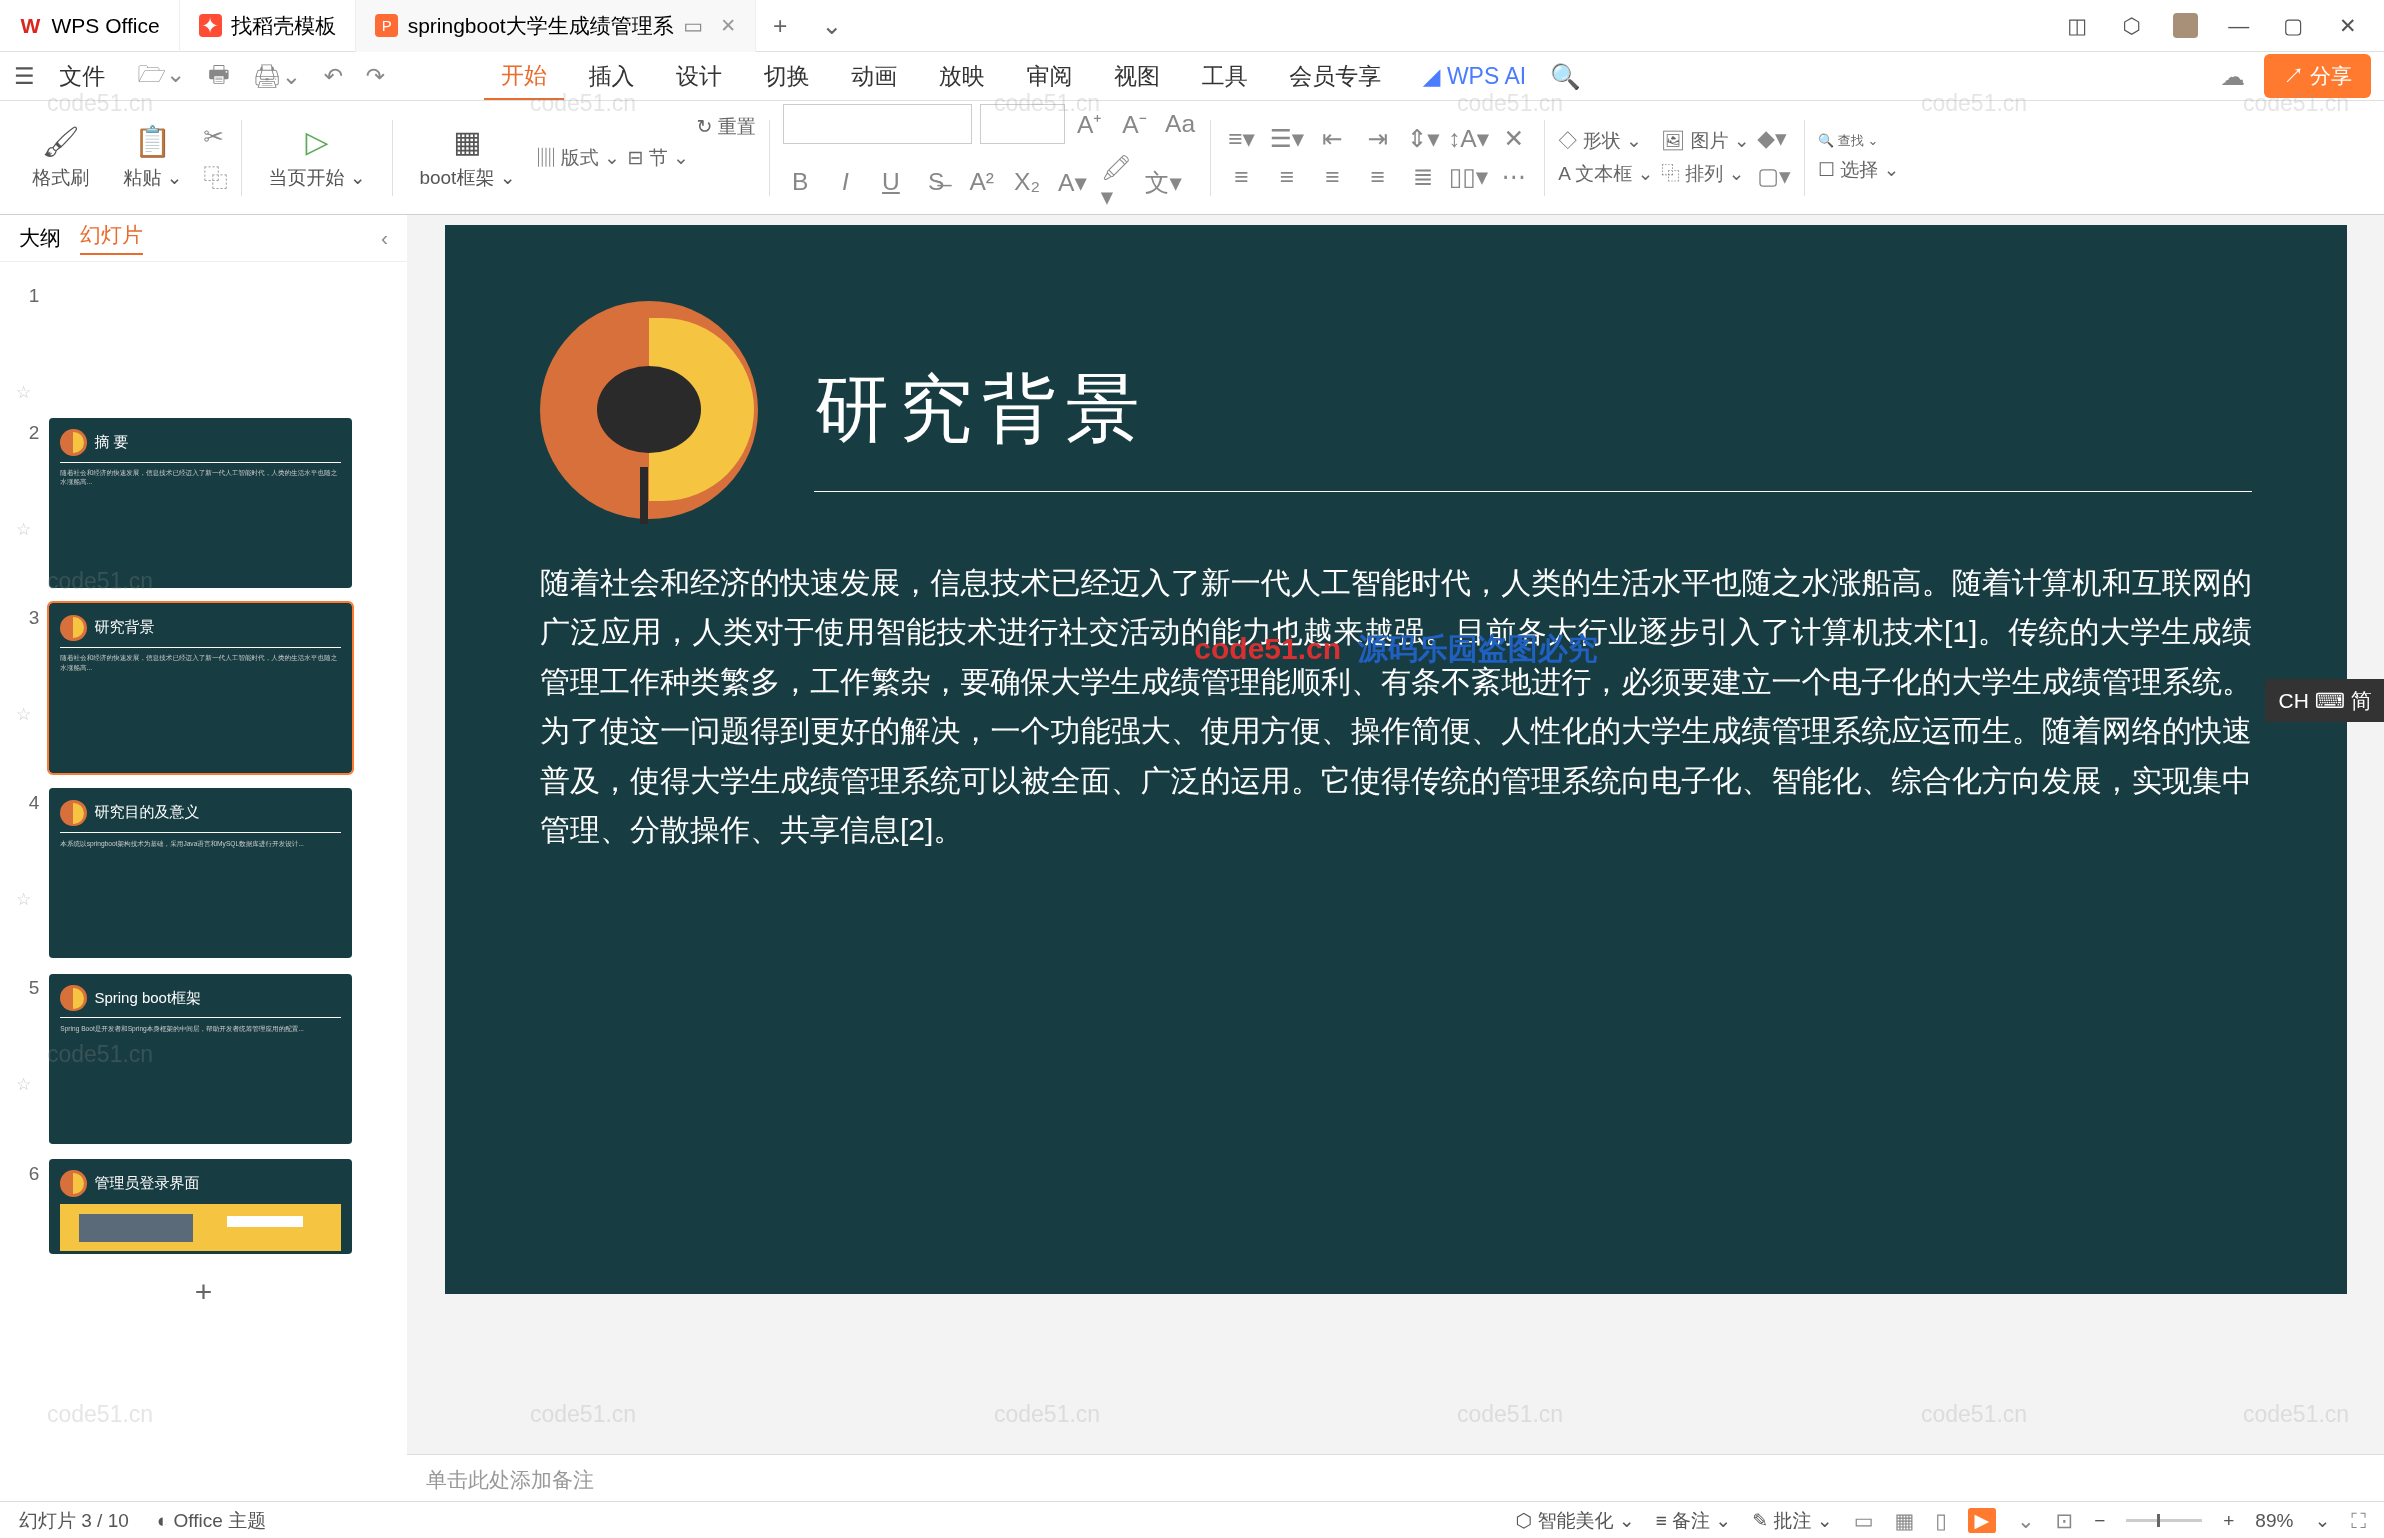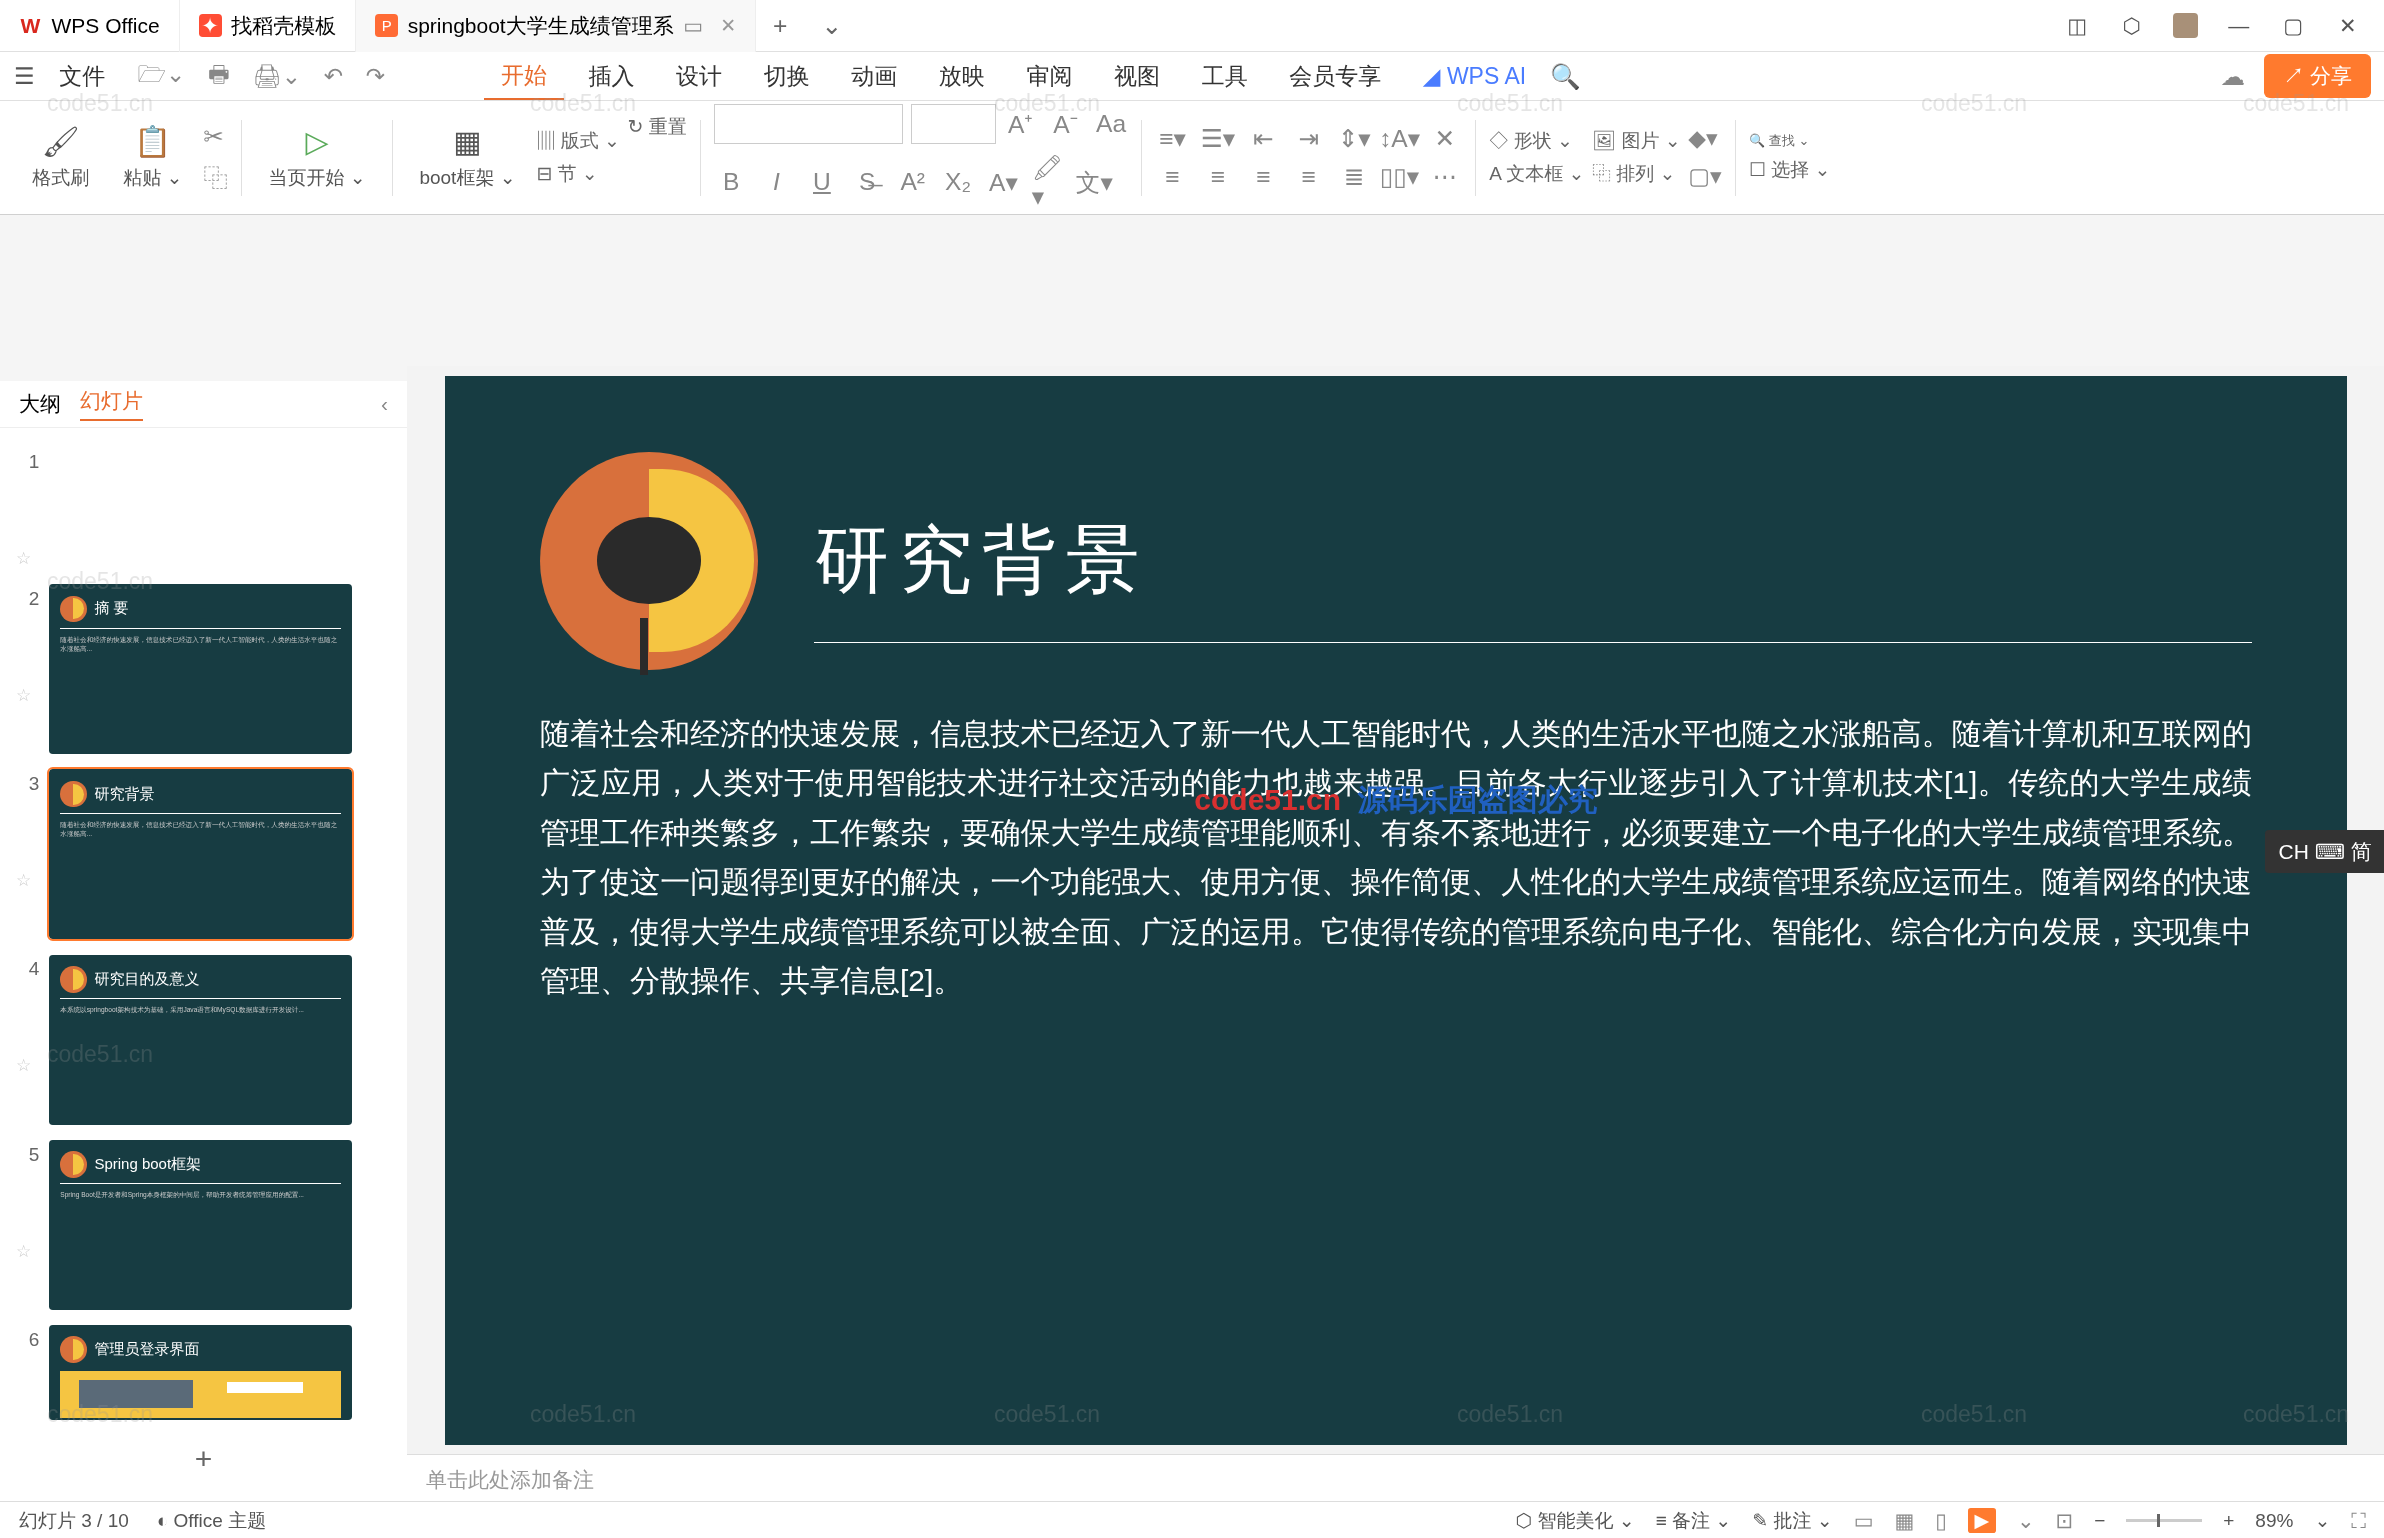--- a/index.html
+++ b/index.html
@@ -30,21 +30,21 @@
 .ribbon-group { display: flex; flex-direction: column; align-items: center; gap: 5.7px; padding: 0 13.2px; }
 .ribbon-sep { width: 0.9px; height: 76px; background: #e0e0e0; margin: 0 5.7px; }
 .ribbon-icon { font-size: 30px; color: #555; }
 .ribbon-label { font-size: 19px; color: #555; }
 .ribbon-small { display: flex; gap: 11.4px; font-size: 24.6px; color: #888; }
 .ribbon-small span { display:inline-flex; align-items:center; justify-content:center; width:34px; }
 .font-box { width: 189px; height: 40px; border: 0.9px solid #ccc; }
 .size-box { width: 85px; height: 40px; border: 0.9px solid #ccc; }
 
 
-.main { display: flex; height: calc(100% - 52px - 49px - 114px - 38px); align-items: flex-end; }
+.main { display: flex; height: calc(100% - 52px - 49px - 114px - 38px); }
 
 
 .side { width: 407px; background: #fff; display: flex; flex-direction: column; }
 .side-tabs { display: flex; height: 47px; align-items: center; padding: 0 19px; gap: 19px; font-size: 21px; border-bottom: 0.9px solid #eee; }
 .side-tab.active { color: #e86c2e; border-bottom: 2.8px solid #e86c2e; padding-bottom: 3.8px; }
 .side-collapse { margin-left: auto; color: #888; }
 .thumbs { flex: 1; overflow-y: auto; padding: 11.4px 0; }
 .thumb-row { display: flex; align-items: flex-start; padding: 7.6px 11.4px; gap: 9.5px; }
 .thumb-num { width: 28px; text-align: right; font-size: 19px; color: #666; padding-top: 3.8px; }
 .thumb-star { width: 19px; color: #ccc; font-size: 17px; padding-top: 47px; }
@@ -174,21 +174,21 @@
   <div class="ribbon-sep"></div>
   <div class="ribbon-group">
     <span class="ribbon-icon" style="color:#5aaa5a">▷</span>
     <span class="ribbon-label"><span>当页开始</span> ⌄</span>
   </div>
   <div class="ribbon-sep"></div>
   <div class="ribbon-group">
     <span class="ribbon-icon">▦</span>
     <span class="ribbon-label"><span>boot框架</span> ⌄</span>
   </div>
-  <div style="display:flex;flex-direction:column;gap:7.6px">
+  <div style="display:flex;flex-direction:row;gap:7.6px">
     <span style="font-size:19px;color:#666">▥ <span>版式</span> ⌄</span>
     <span style="font-size:19px;color:#666">⊟ <span>节</span> ⌄</span>
   </div>
   <span style="font-size:19px;color:#666;align-self:flex-start;margin-top:13.2px">↻ <span>重置</span></span>
   <div class="ribbon-sep"></div>
   <div style="display:flex;flex-direction:column;gap:9.5px">
     <div style="display:flex;gap:7.6px">
       <div class="font-box"></div>
       <div class="size-box"></div>
       <div class="ribbon-small">

